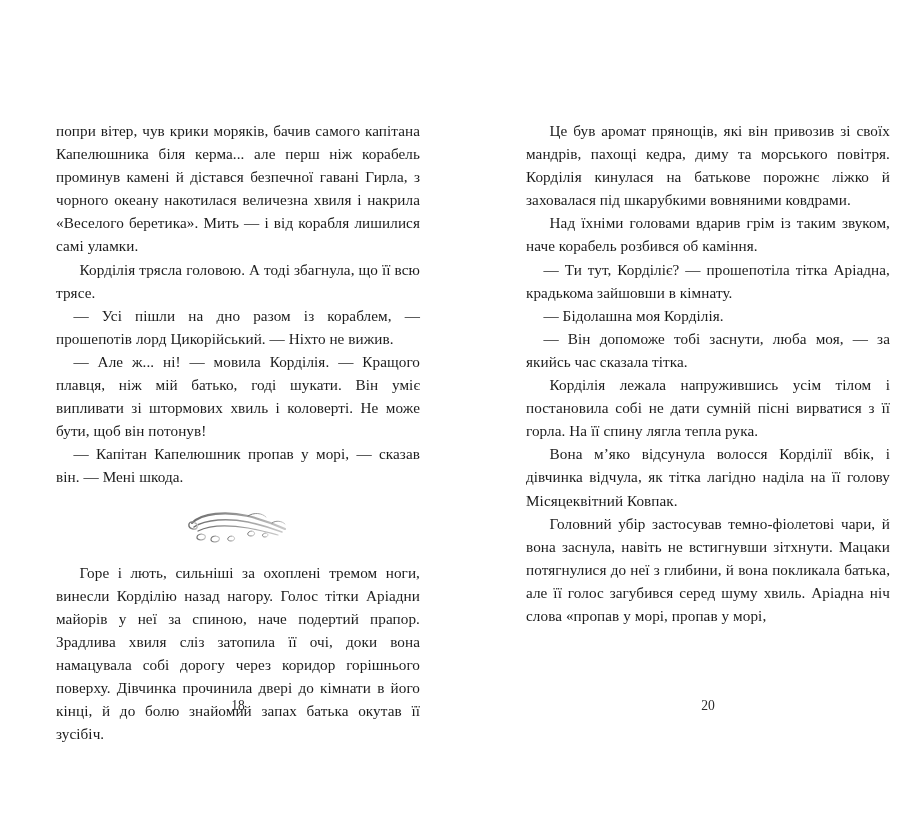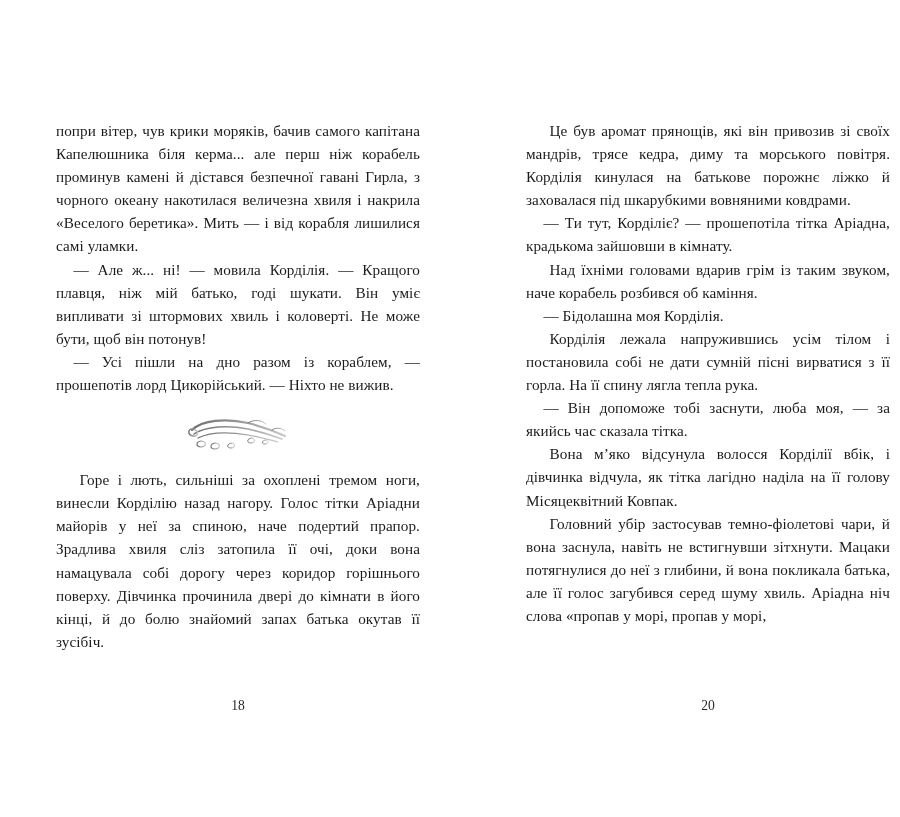--- a/index.html
+++ b/index.html
@@ -81,22 +81,24 @@
   .page-right .page-number { left: 76px; }
 </style>
 </head>
 <body>
 
 <div class="book-spread">
 
   <div class="book-page page-left">
     <div class="page-text-column">
       <p class="para no-indent">попри вітер, чув крики моряків, бачив самого капітана Капелюшника біля керма... але перш ніж корабель проминув камені й дістався безпечної гавані Гирла, з чорного океану накотилася величезна хвиля і накрила «Веселого беретика». Мить — і від корабля лишилися самі уламки.</p>
+      <p class="para">Корділія трясла головою. А тоді збагнула, що її всю трясе.</p>
+      <p class="para dialogue">— Усі пішли на дно разом із кораблем, — прошепотів лорд Цикорійський. — Ніхто не вижив.</p>
       <p class="para dialogue">— Але ж... ні! — мовила Корділія. — Кращого плавця, ніж мій батько, годі шукати. Він уміє випливати зі штормових хвиль і коловерті. Не може бути, щоб він потонув!</p>
-      <p class="para dialogue">— Усі пішли на дно разом із кораблем, — прошепотів лорд Цикорійський. — Ніхто не вижив.</p>
+      <p class="para dialogue">— Капітан Капелюшник пропав у морі, — сказав він. — Мені шкода.</p>
 
       <div class="ornament-divider">
         <svg width="104" height="34" viewBox="0 0 104 34" aria-hidden="true">
           <defs>
             <linearGradient id="ornGrad" x1="0" y1="0" x2="1" y2="0">
               <stop offset="0%" stop-color="#6e6e6e"></stop>
               <stop offset="55%" stop-color="#9b9b9b"></stop>
               <stop offset="100%" stop-color="#c9c9c9"></stop>
             </linearGradient>
           </defs>
@@ -116,25 +118,25 @@
         </svg>
       </div>
 
       <p class="para">Горе і лють, сильніші за охоплені тремом ноги, винесли Корділію назад нагору. Голос тітки Аріадни майорів у неї за спиною, наче подертий прапор. Зрадлива хвиля сліз затопила її очі, доки вона намацувала собі дорогу через коридор горішнього поверху. Дівчинка прочинила двері до кімнати в його кінці, й до болю знайомий запах батька окутав її зусібіч.</p>
     </div>
     <div class="page-number">18</div>
   </div>
 
   <div class="book-page page-right">
     <div class="page-text-column">
-      <p class="para">Це був аромат прянощів, які він привозив зі своїх мандрів, трясе кедра, диму та морського повітря. Корділія кинулася на батькове порожнє ліжко й заховалася під шкарубкими вовняними ковдрами.</p>
+      <p class="para">Це був аромат прянощів, які він привозив зі своїх мандрів, пахощі кедра, диму та морського повітря. Корділія кинулася на батькове порожнє ліжко й заховалася під шкарубкими вовняними ковдрами.</p>
+      <p class="para">Над їхніми головами вдарив грім із таким звуком, наче корабель розбився об каміння.</p>
       <p class="para dialogue">— Ти тут, Корділіє? — прошепотіла тітка Аріадна, крадькома зайшовши в кімнату.</p>
-      <p class="para">Над їхніми головами вдарив грім із таким звуком, наче корабель розбився об каміння.</p>
       <p class="para dialogue">— Бідолашна моя Корділія.</p>
+      <p class="para dialogue">— Він допоможе тобі заснути, люба моя, — за якийсь час сказала тітка.</p>
       <p class="para">Корділія лежала напружившись усім тілом і постановила собі не дати сумній пісні вирватися з її горла. На її спину лягла тепла рука.</p>
-      <p class="para dialogue">— Він допоможе тобі заснути, люба моя, — за якийсь час сказала тітка.</p>
       <p class="para">Вона м’яко відсунула волосся Корділії вбік, і дівчинка відчула, як тітка лагідно наділа на її голову Місяцеквітний Ковпак.</p>
       <p class="para">Головний убір застосував темно-фіолетові чари, й вона заснула, навіть не встигнувши зітхнути. Мацаки потягнулися до неї з глибини, й вона покликала батька, але її голос загубився серед шуму хвиль. Аріадна ніч слова «пропав у морі, пропав у морі,</p>
     </div>
     <div class="page-number">20</div>
   </div>
 
 </div>
 
 </body></html>

